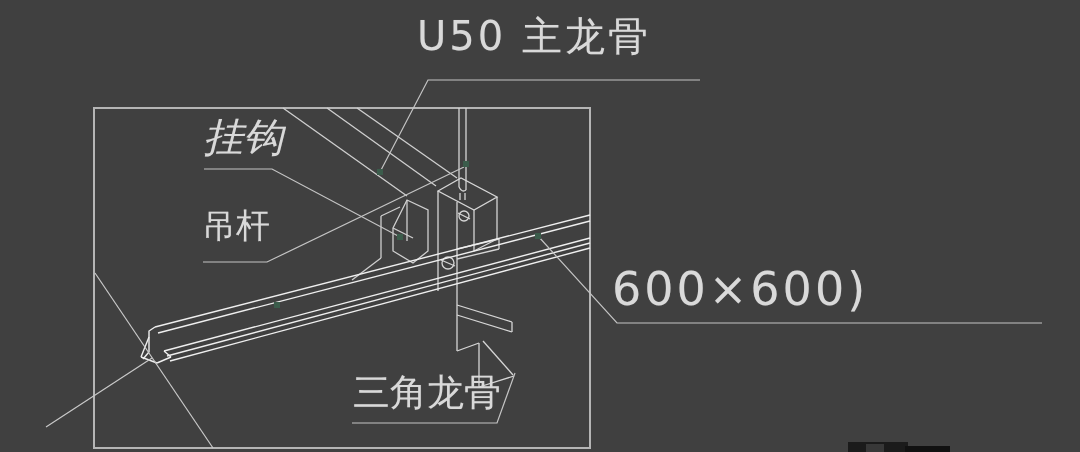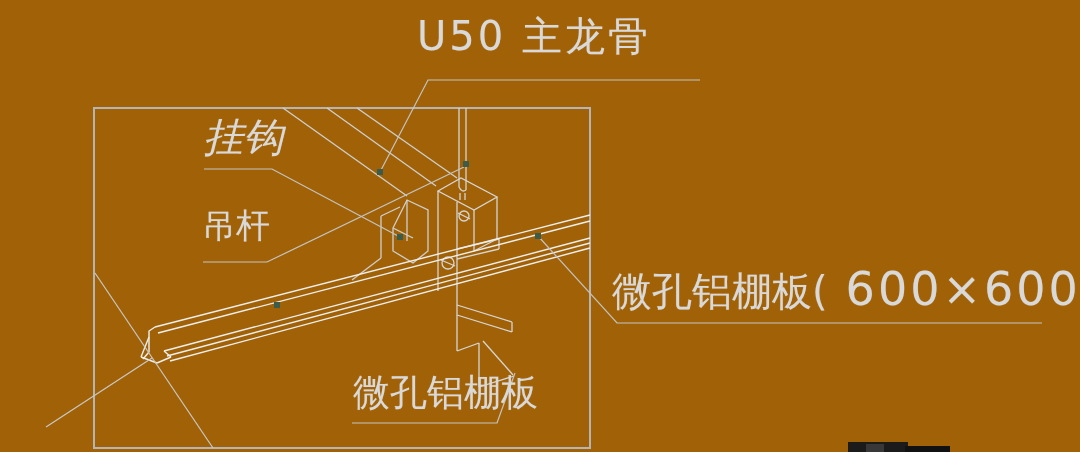--- a/index.html
+++ b/index.html
@@ -1,19 +1,19 @@
 <!DOCTYPE html>
 <html><head>
 <meta charset="utf-8">
 <style>
   html,body{margin:0;padding:0;background:#000;}
   .stage{
     position:relative;
     width:1080px;height:452px;
-    background:#a16207;
+    background:#404040;
     overflow:hidden;
     font-family:"DejaVu Sans", sans-serif;
   }
   .stage svg{position:absolute;left:0;top:0;}
   .cad-label{
     position:absolute;
     color:#d9d9d9;
     font-weight:400;
     line-height:1.12;
     white-space:nowrap;
@@ -127,20 +127,19 @@
       <rect x="905" y="446" width="45" height="6" fill="#111111"></rect>
     </g>
   </svg>
 
   <div class="cad-label lbl-u50">U50 主龙骨</div>
 
   <div class="cad-label lbl-hook">挂钩</div>
 
   <div class="cad-label lbl-rod">吊杆</div>
 
-  <div class="cad-label lbl-tri">微孔铝棚板</div>
+  <div class="cad-label lbl-tri">三角龙骨</div>
 
   <div class="cad-label lbl-panel">
-    <span>微孔铝棚板(</span>
     <span class="panel-size">600×600)</span>
   </div>
 
 </div>
 
 </body></html>

